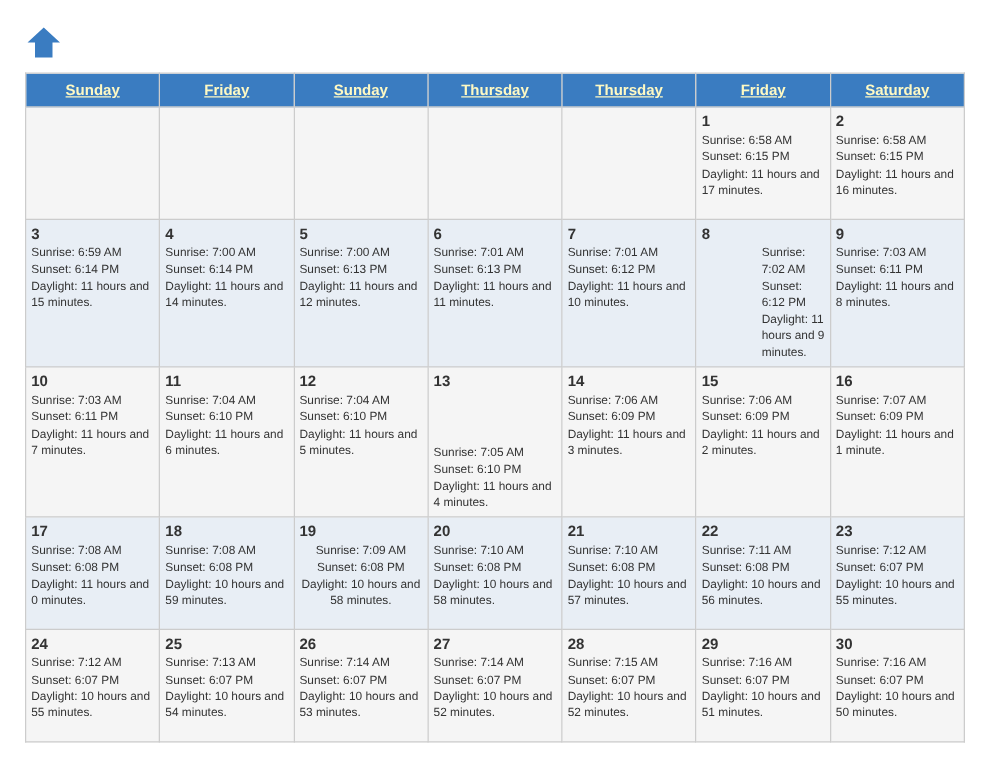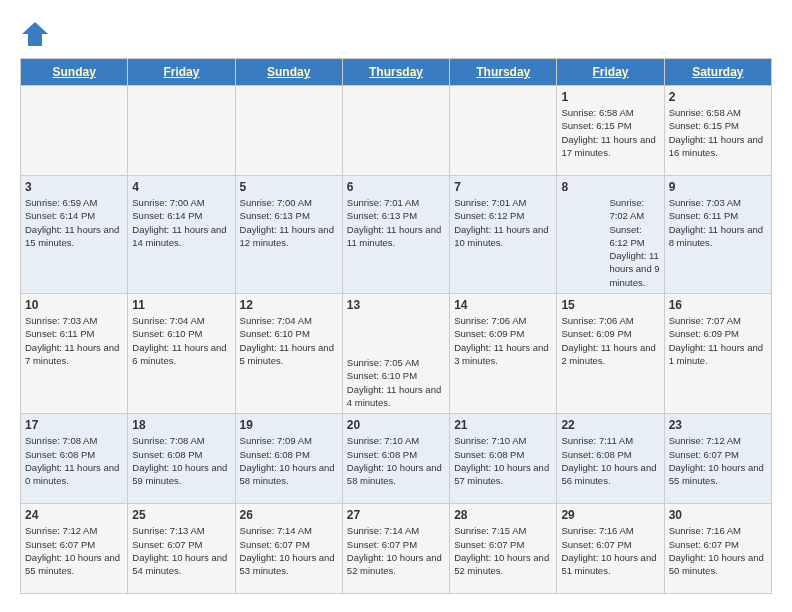--- a/index.html
+++ b/index.html
@@ -243,21 +243,21 @@
 Daylight: 11 hours and 0 minutes.</div>
         </td>
         <td>
           <div class="day-number">18</div>
           <div class="day-info" style="white-space: pre-line;">Sunrise: 7:08 AM
 Sunset: 6:08 PM
 Daylight: 10 hours and 59 minutes.</div>
         </td>
         <td>
           <div class="day-number">19</div>
-          <div class="day-info" style="white-space: pre-line;">Sunrise: 7:09 AM
+          <div class="day-info" style="white-space: pre-line; text-align: center;">Sunrise: 7:09 AM
 Sunset: 6:08 PM
 Daylight: 10 hours and 58 minutes.</div>
         </td>
         <td>
           <div class="day-number">20</div>
           <div class="day-info" style="white-space: pre-line;">Sunrise: 7:10 AM
 Sunset: 6:08 PM
 Daylight: 10 hours and 58 minutes.</div>
         </td>
         <td>

